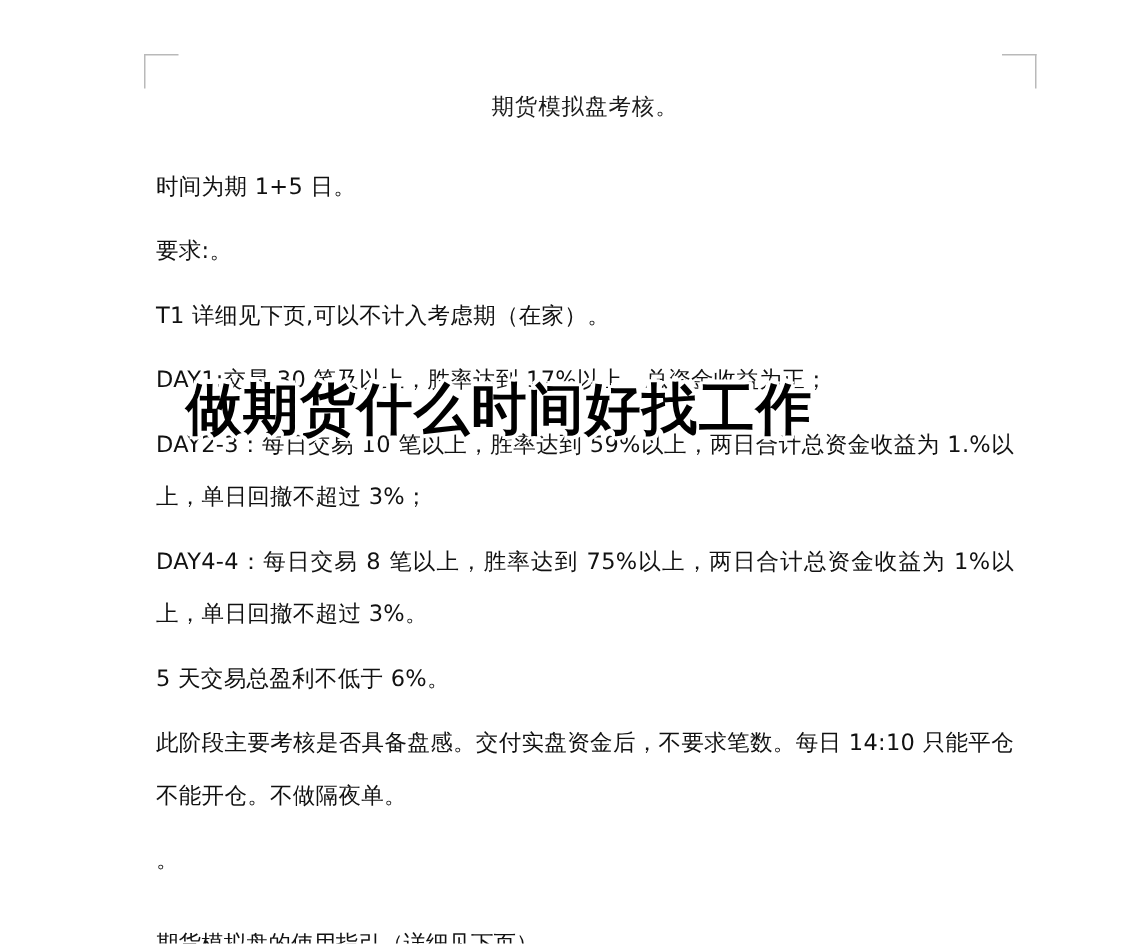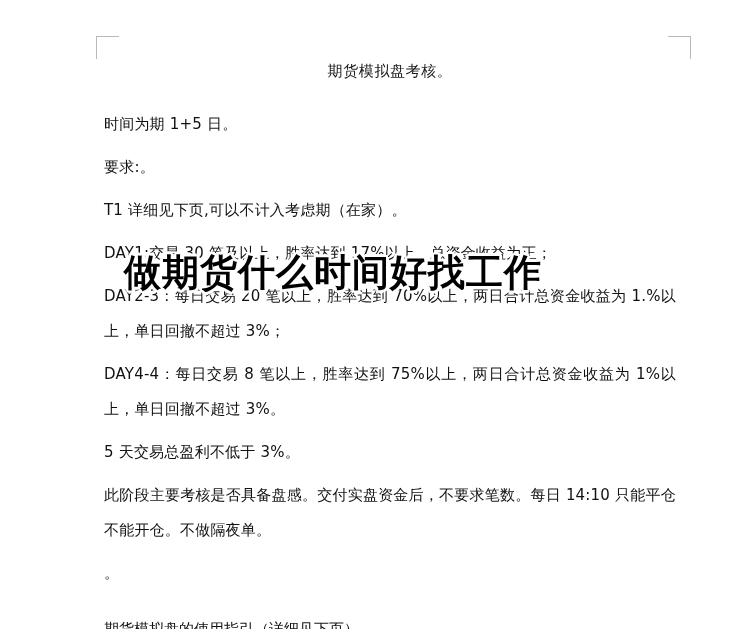--- a/index.html
+++ b/index.html
@@ -114,23 +114,23 @@
   <div class="crop tr"></div>
 
   <div class="doc-body">
 
     <div class="doc-title">期货模拟盘考核。</div>
 
     <p class="para">时间为期 1+5 日。</p>
     <p class="para">要求:。</p>
     <p class="para">T1 详细见下页,可以不计入考虑期（在家）。</p>
     <p class="para">DAY1:交易 30 笔及以上，胜率达到 17%以上，总资金收益为正；</p>
-    <p class="para">DAY2-3：每日交易 20 笔以上，胜率达到 70%以上，两日合计总资金收益为 1.%以上，单日回撤不超过 3%；</p>
+    <p class="para">DAY2-3：每日交易 10 笔以上，胜率达到 59%以上，两日合计总资金收益为 1.%以上，单日回撤不超过 3%；</p>
     <p class="para">DAY4-4：每日交易 8 笔以上，胜率达到 75%以上，两日合计总资金收益为 1%以上，单日回撤不超过 3%。</p>
-    <p class="para">5 天交易总盈利不低于 3%。</p>
+    <p class="para">5 天交易总盈利不低于 6%。</p>
     <p class="para">此阶段主要考核是否具备盘感。交付实盘资金后，不要求笔数。每日 14:10 只能平仓不能开仓。不做隔夜单。</p>
 
     <p class="para tight">。</p>
 
   </div>
 
   <div class="cut-off">期货模拟盘的使用指引（详细见下页）</div>
 
   <div class="watermark">做期货什么时间好找工作</div>
 

